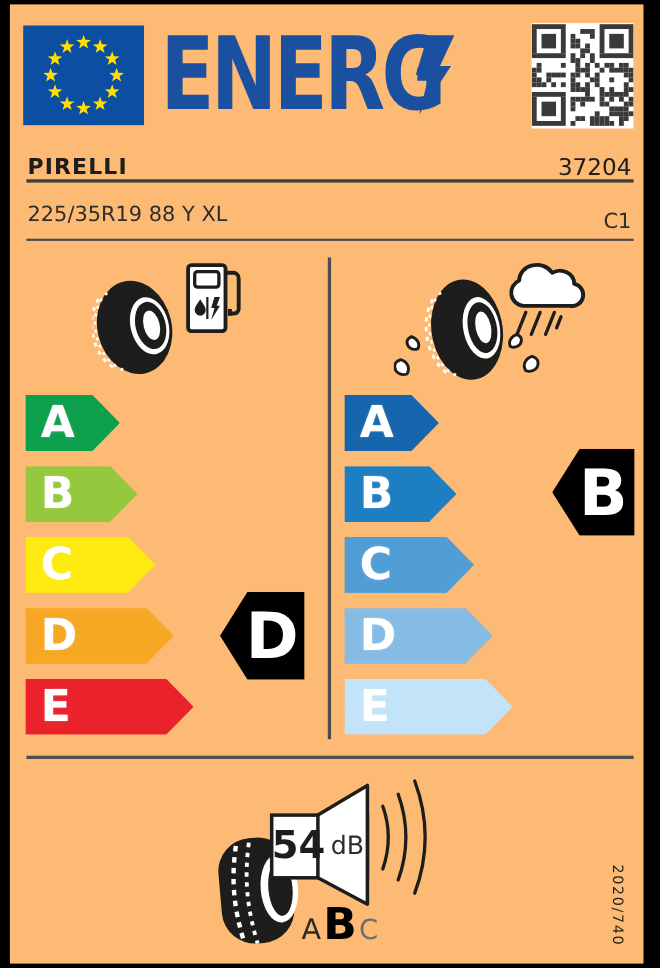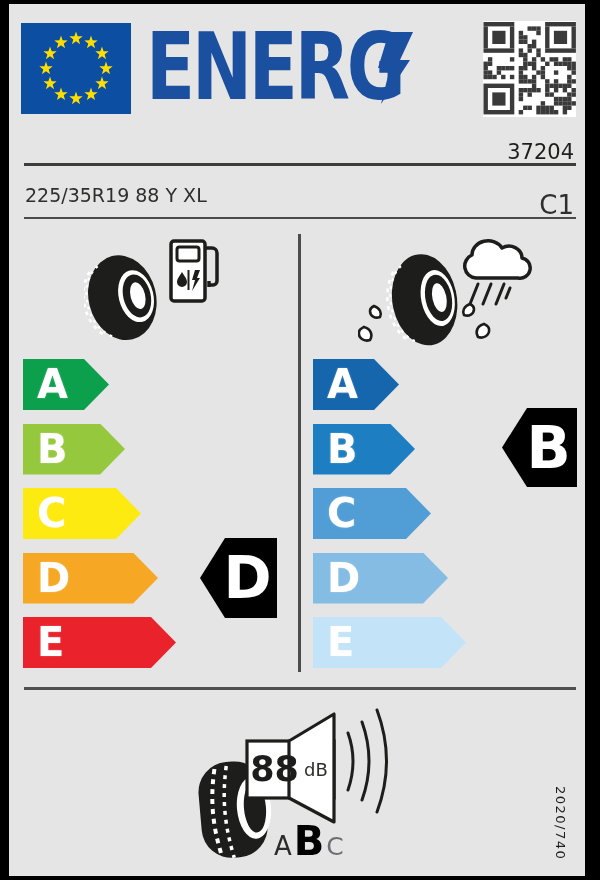--- a/index.html
+++ b/index.html
@@ -1,16 +1,16 @@
 <!DOCTYPE html>
 <html><head>
 <meta charset="utf-8">
 <style>
   html,body{margin:0;padding:0;background:#fff;}
-  #label{position:relative;width:600px;height:880px;background:#e5e5e5;overflow:hidden;
+  #label{position:relative;width:600px;height:880px;background:#fdba74;overflow:hidden;
          font-family:"DejaVu Sans","Liberation Sans",sans-serif;color:#1d1d1b;}
   .abs{position:absolute;}
   
   .frame-top{left:0;top:0;width:600px;height:4px;background:#000;}
   .frame-bottom{left:0;top:876px;width:600px;height:4px;background:#000;}
   .frame-left{left:0;top:0;width:9px;height:880px;background:#000;}
   .frame-right{left:585px;top:0;width:15px;height:880px;background:#000;}
 
   
   #energ-logo{left:146px;top:22px;font-size:92px;font-weight:bold;color:#1b4fa0;
@@ -18,21 +18,21 @@
   #lightning{left:376px;top:30px;}
   #qr{left:483px;top:21px;}
 
   
   #brand{left:25px;top:139px;font-size:20px;font-weight:bold;letter-spacing:1px;}
   #article{right:26px;top:140px;font-size:21px;}
   .hline{left:24px;width:552px;height:3px;background:#3d3d3c;}
   #hr1{top:163px;}
   #hr2{top:217px;height:2px;background:#4a4a49;}
   #size{left:25px;top:184px;font-size:19px;color:#2e2e2d;}
-  #class{right:26px;top:190px;font-size:26px;color:#2e2e2d;}
+  #class{right:26px;top:190px;font-size:19px;color:#2e2e2d;}
 
   
   #vdiv{left:298px;top:234px;width:3px;height:438px;background:#4c4c4c;}
   #hr3{top:687px;background:#4f4f4f;}
 
   
   .scale{position:absolute;top:359px;}
   #fuel-scale{left:23px;} #wet-scale{left:313px;}
   .bar{height:51px;margin-bottom:13.5px;
        clip-path:polygon(0 0,calc(100% - 25px) 0,100% 50%,calc(100% - 25px) 100%,0 100%);
@@ -48,21 +48,21 @@
   
   svg{display:block;}
   #fuel-tire{left:84px;top:247px;} #fuel-pump{left:168px;top:234px;}
   #wet-icon{left:358px;top:232px;}
   #noise-tire{left:196px;top:757px;} #noise-horn{left:243px;top:706px;}
 
   
   #noise-db{left:247px;top:741px;width:84px;height:56px;display:flex;align-items:center;
             justify-content:center;}
   #noise-db .val{font-size:35px;font-weight:bold;}
-  #noise-db .unit{font-size:18px;margin-left:5px;color:#2e2e2d;}
+  #noise-db .unit{font-size:23px;margin-left:5px;color:#2e2e2d;}
   #noise-abc{left:274px;top:818px;display:flex;align-items:baseline;gap:2px;}
   #noise-abc .a{font-size:26px;color:#2b2b2a;}
   #noise-abc .b{font-size:40px;font-weight:bold;color:#000;}
   #noise-abc .c{font-size:25px;color:#6d6e71;}
 
   #regulation{left:553px;top:786px;writing-mode:vertical-rl;font-size:13px;
               letter-spacing:1.5px;color:#1d1d1b;}
 </style>
 </head>
 <body>
@@ -235,20 +235,21 @@
         <rect x="35.7" y="89" width="4.4" height="4.4"></rect>
         <rect x="53.300000000000004" y="89" width="4.4" height="4.4"></rect>
         <rect x="57.7" y="89" width="4.4" height="4.4"></rect>
         <rect x="62.10000000000001" y="89" width="4.4" height="4.4"></rect>
         <rect x="66.5" y="89" width="4.4" height="4.4"></rect>
         <rect x="70.9" y="89" width="4.4" height="4.4"></rect>
         <rect x="79.7" y="89" width="4.4" height="4.4"></rect>
       </g>
   </svg>
 
+  <div id="brand" class="abs">PIRELLI</div>
   <div id="article" class="abs">37204</div>
   <div id="hr1" class="abs hline"></div>
 
   <div id="size" class="abs">225/35R19 88 Y XL</div>
   <div id="class" class="abs">C1</div>
   <div id="hr2" class="abs hline"></div>
 
   <svg id="fuel-tire" class="abs" width="82" height="100" viewBox="0 0 90 100">
     <g transform="rotate(-14 45 50)">
       <ellipse cx="42" cy="50" rx="37" ry="47" fill="#1d1d1b"></ellipse>
@@ -355,21 +356,21 @@
     <rect x="4" y="35" width="87" height="57" fill="#fff" stroke="#1d1d1b" stroke-width="3.2"></rect>
     <polygon points="46,35 91,8 91,116 46,92" fill="#fff" stroke="#1d1d1b" stroke-width="3.2" stroke-linejoin="round"></polygon>
     <g fill="none" stroke="#1d1d1b" stroke-width="3" stroke-linecap="round">
       <path d="M105,27 q10,28 0,57"></path>
       <path d="M119,16 q14,39 0,78"></path>
       <path d="M134,4 q19,51 0,102"></path>
     </g>
   </svg>
 
   <div id="noise-db" class="abs">
-    <span class="val">88</span>
+    <span class="val">54</span>
     <span class="unit">dB</span>
   </div>
 
   <div id="noise-abc" class="abs">
     <span class="a">A</span>
     <span class="b">B</span>
     <span class="c">C</span>
   </div>
 
   <div id="regulation" class="abs">2020/740</div>

